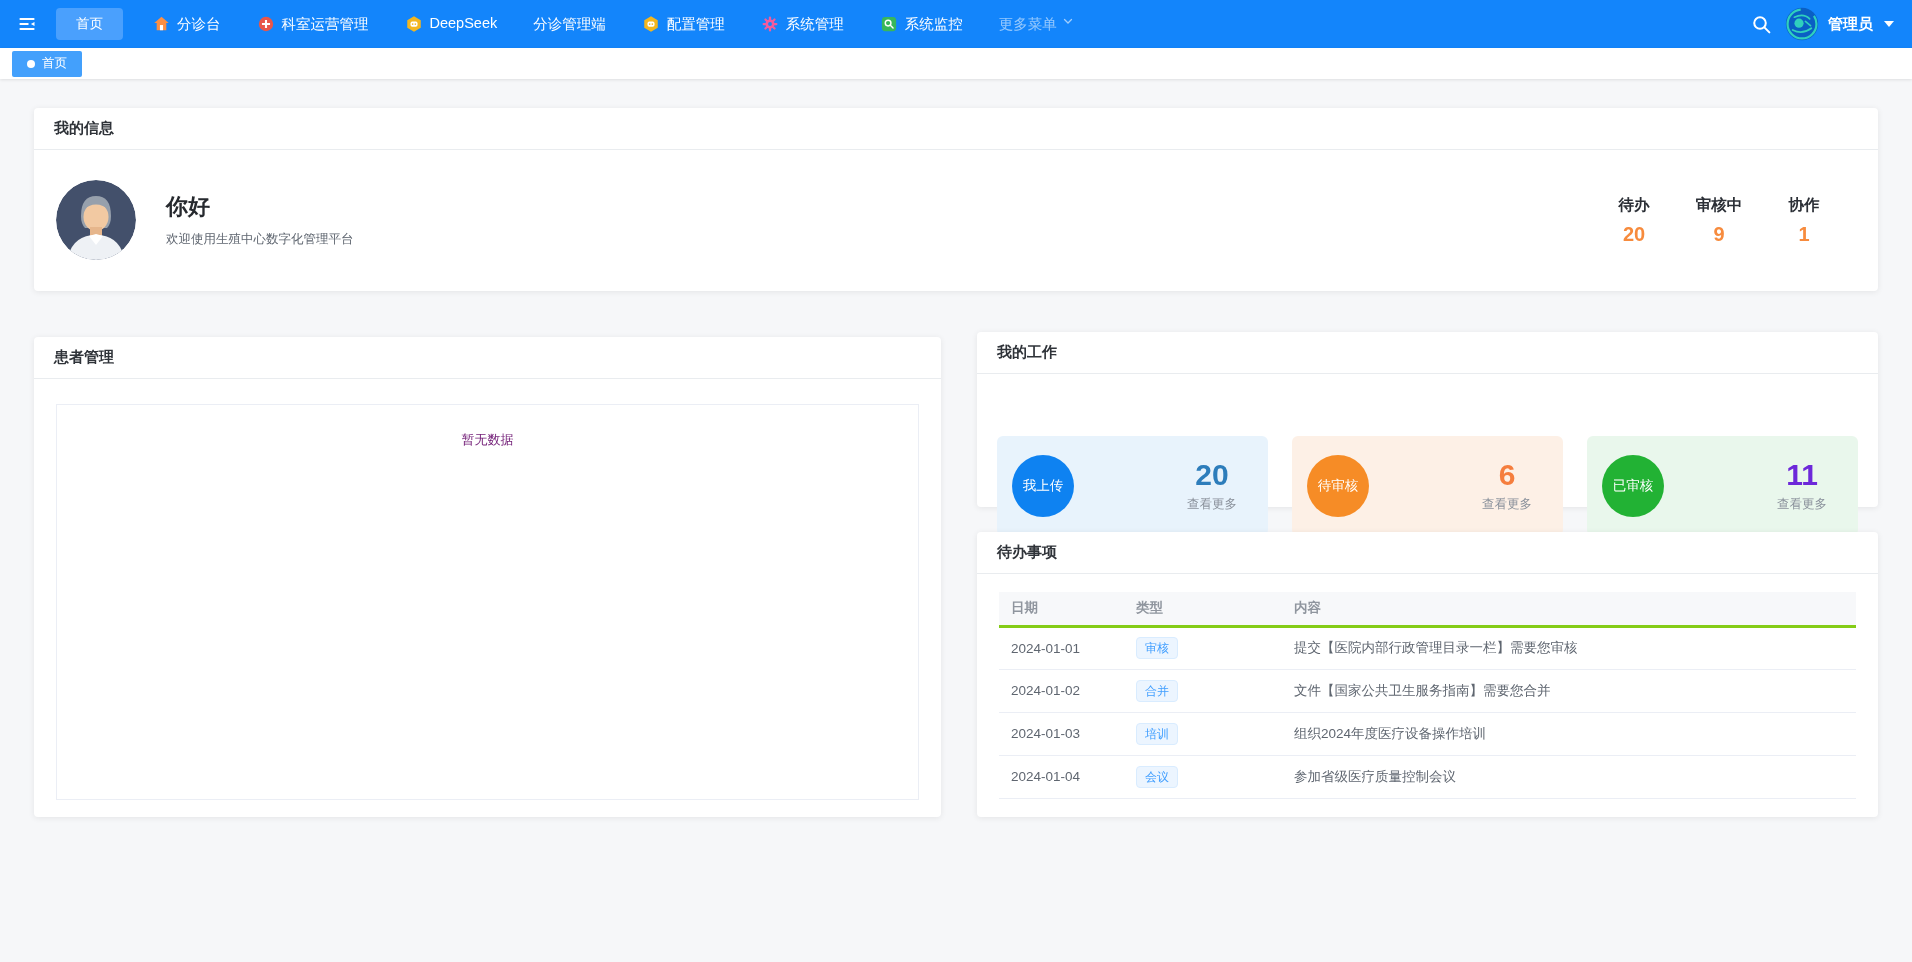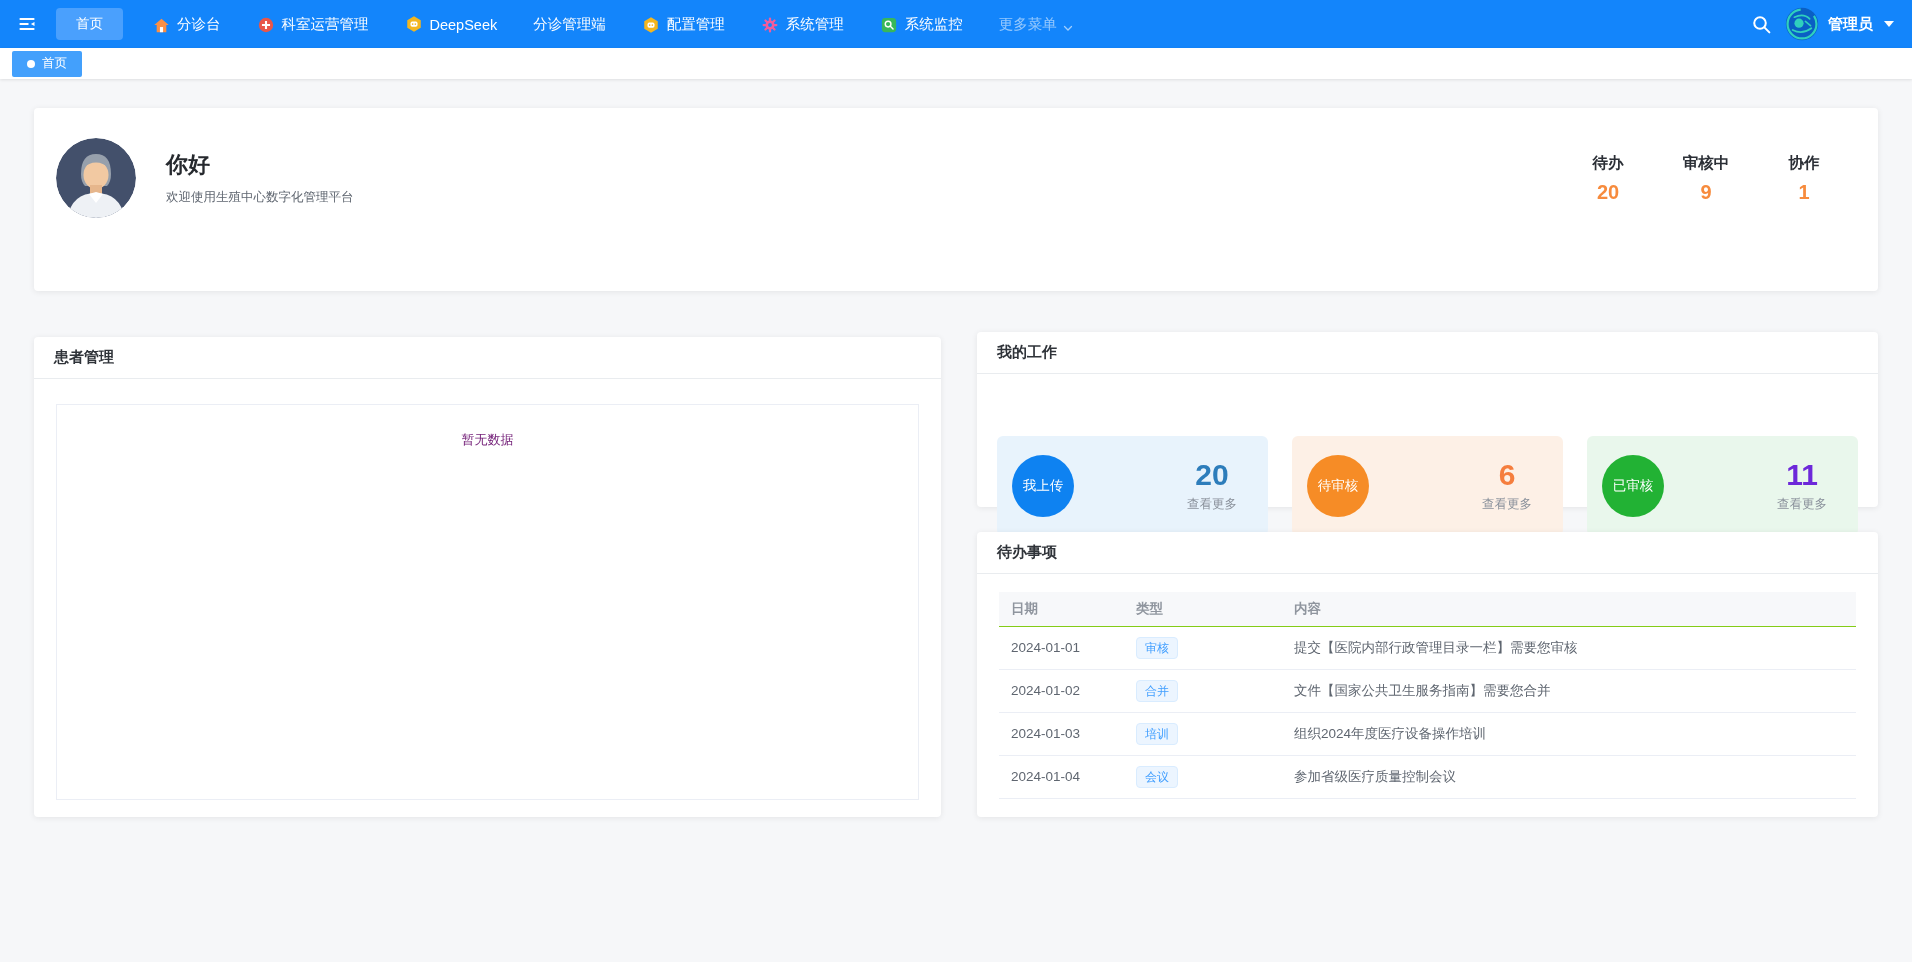--- a/index.html
+++ b/index.html
@@ -3,21 +3,21 @@
 <meta charset="utf-8">
 <style>
   * { margin:0; padding:0; box-sizing:border-box; }
   html,body { width:1912px; height:962px; background:#f6f7f9; font-family:"Liberation Sans", sans-serif; overflow:hidden; }
 
   
   .navbar { height:48px; background:#1385fb; display:flex; align-items:center; padding:0 18px 0 14px; color:#fff; }
   .nav-toggle { width:26px; height:26px; display:flex; align-items:center; justify-content:center; cursor:pointer; margin-right:16px; }
   .home-btn { background:#4aa0fd; color:#fff; border:none; border-radius:4px; font-size:13.5px; padding:7px 20px; margin-right:30px; cursor:pointer; font-family:inherit; }
   .nav-items { display:flex; align-items:center; gap:36px; }
-  .nav-item { display:flex; align-items:flex-end; gap:7px; font-size:14.5px; cursor:pointer; white-space:nowrap; }
+  .nav-item { display:flex; align-items:flex-start; gap:7px; font-size:14.5px; cursor:pointer; white-space:nowrap; }
   .nav-item.muted { color:rgba(255,255,255,.55); gap:5px; }
   .nav-item svg { display:block; }
   .nav-right { margin-left:auto; display:flex; align-items:center; gap:13px; }
   .search-btn { cursor:pointer; display:flex; }
   .user-chip { display:flex; align-items:center; gap:9px; cursor:pointer;font-weight:bold; }
   .avatar-globe { width:34px; height:34px; border-radius:50%; overflow:hidden; display:block; }
   .user-name { font-size:15px; }
   .caret-down { width:0; height:0; border-left:5px solid transparent; border-right:5px solid transparent; border-top:6px solid #fff; margin-left:2px; }
 
   
@@ -31,21 +31,21 @@
   .card-header { height:42px; display:flex; align-items:center; padding:0 20px; border-bottom:1px solid #e9ecef; }
   .card-title { font-size:15px; font-weight:bold; color:#2f3339; }
 
   
   .info-card { height:183px; }
   .info-body { height:140px; display:flex; align-items:center; padding:0 48px 0 22px; }
   .person-avatar { width:80px; height:80px; border-radius:50%; display:block; }
   .greet-block { margin-left:30px; }
   .greet { font-size:22px; font-weight:bold; color:#26292e; margin-bottom:9px; }
   .welcome { font-size:12.5px; color:#5f6670; }
-  .info-stats { margin-left:auto; display:flex; gap:46px; }
+  .info-stats { margin-left:auto; display:flex; gap:33px; }
   .stat { text-align:center; min-width:52px; }
   .stat-label { font-size:15.5px; font-weight:bold; color:#2b2f36; margin-bottom:7px; }
   .stat-value { font-size:20px; font-weight:bold; color:#f78b3d; }
 
   .row2 { display:flex; gap:36px; margin-top:41px; align-items:flex-end; }
   .col-left { width:907px; }
   .col-right { flex:1; display:flex; flex-direction:column; gap:25px; }
 
   
   .patient-card { height:480px; }
@@ -71,21 +71,21 @@
   .tile-num { font-size:30px; font-weight:bold; line-height:1; margin-bottom:6px; }
   .tile-blue   .tile-num { color:#2d7dbb; }
   .tile-orange .tile-num { color:#f57e3e; }
   .tile-green  .tile-num { color:#6d28d9; }
   .tile-more { font-size:12.5px; color:#8b929c; }
 
   
   .todo-card { height:285px; }
   .todo-body { padding:18px 22px 0; }
   .ttable { width:100%; border-collapse:collapse; }
-  .ttable th { background:#f7f8fa; height:34px; text-align:left; font-size:13.5px; font-weight:600; color:#8f959e; padding:0 12px; border-bottom:1px solid #84cc16; }
+  .ttable th { background:#f7f8fa; height:34px; text-align:left; font-size:13.5px; font-weight:600; color:#8f959e; padding:0 12px; border-bottom:3px solid #84cc16; }
   .ttable td { height:43px; font-size:13.5px; color:#5f6670; padding:0 12px; border-bottom:1px solid #ebeef5; }
   .col-date { width:125px; }
   .col-type { width:158px; }
   .tag { display:inline-block; background:#ecf5ff; border:1px solid #d9ecff; color:#409eff; font-size:12px; line-height:20px; padding:0 8px; border-radius:4px; }
 </style>
 </head>
 <body>
 
 <div class="navbar">
   <div class="nav-toggle">
@@ -206,20 +206,23 @@
 <div class="tabbar">
   <div class="tab">
     <span class="tab-dot"></span>
     <span>首页</span>
   </div>
 </div>
 
 <div class="content">
 
   <div class="card info-card">
+    <div class="card-header">
+      <span class="card-title">我的信息</span>
+    </div>
     <div class="info-body">
       <svg class="person-avatar" viewBox="0 0 80 80">
         <defs>
             <clipPath id="ac">
               <circle cx="40" cy="40" r="40"></circle>
             </clipPath>
           </defs>
         <g clip-path="url(#ac)">
           <rect width="80" height="80" fill="#43506b"></rect>
           <path d="M25 36 q0-20 15-20 q15 0 15 20 q0 8-4 12 h-22 q-4-4-4-12z" fill="#97a0ac"></path>

